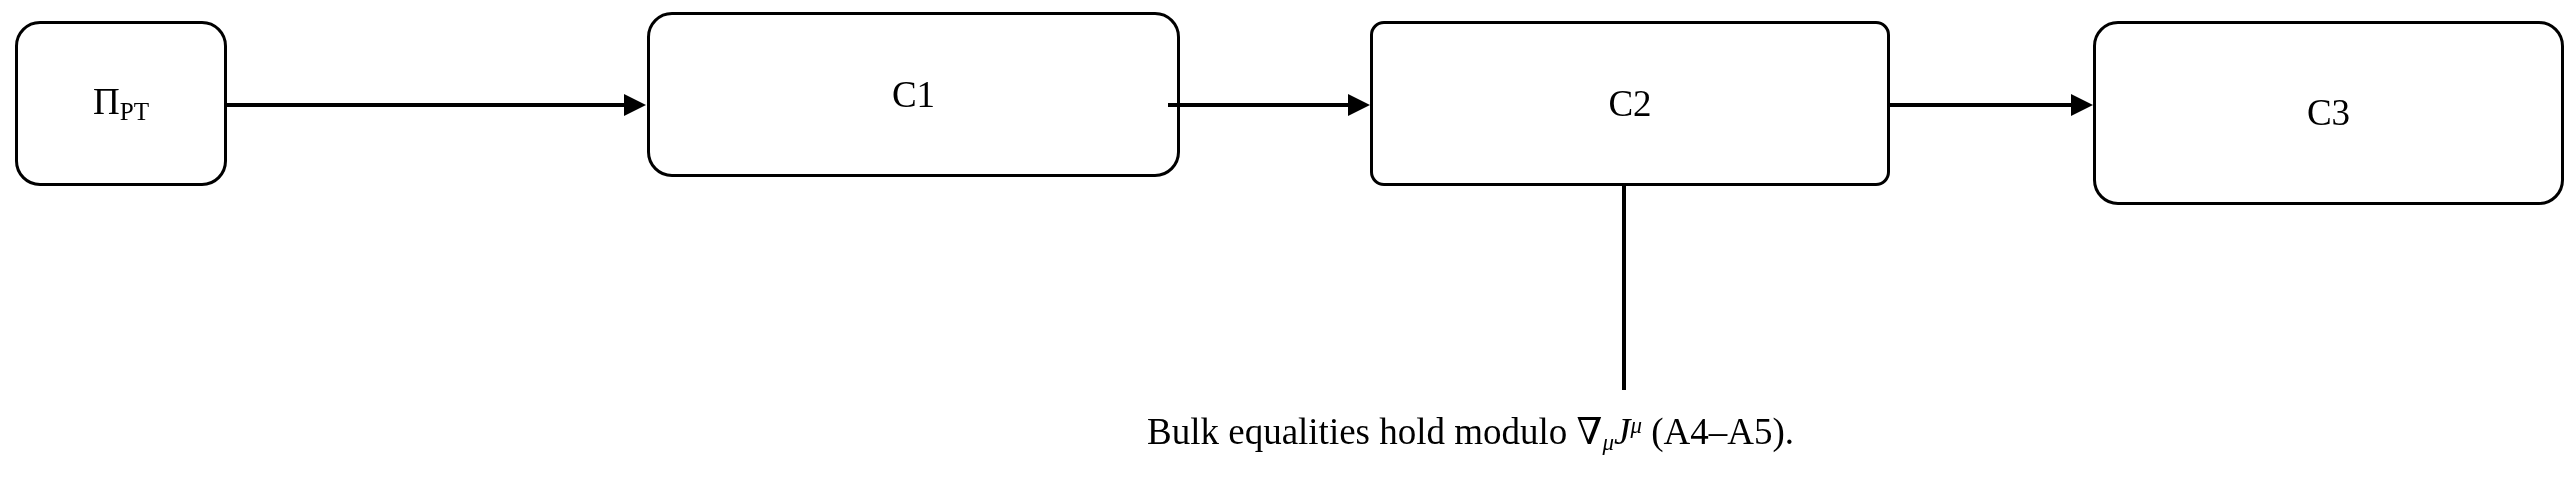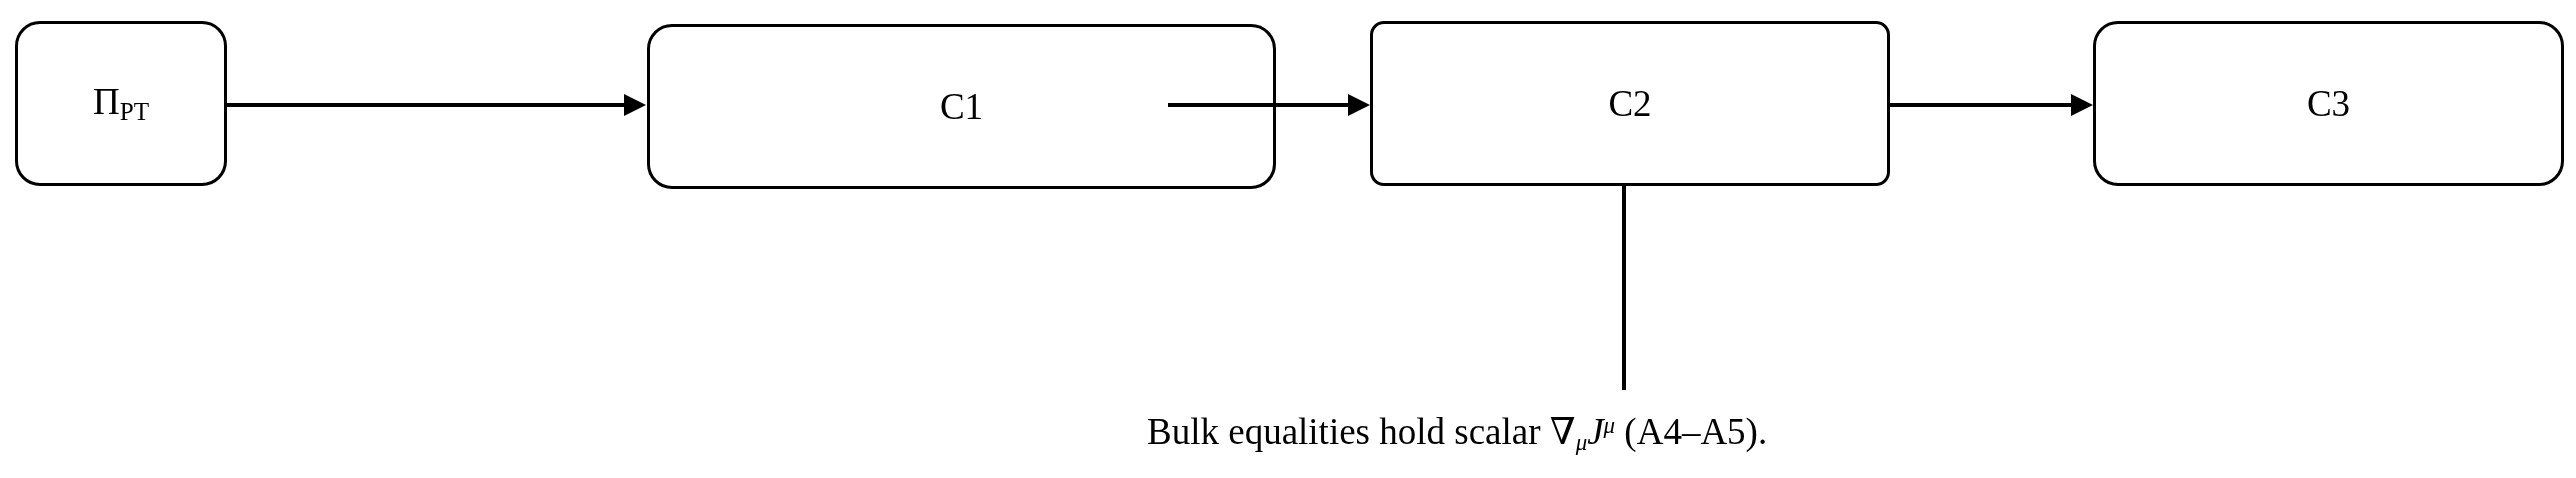--- a/index.html
+++ b/index.html
@@ -95,40 +95,40 @@
 
   <div class="node" style="left:15px; top:21px; width:212px; height:165px;">
     <div class="line1"><span>Π</span><sub class="scsub">PT</sub></div>
   </div>
 
   <div class="arrow" style="left:226px; top:105px; width:420px;">
     <div class="shaft" style="width:401px;"></div>
     <div class="head" style="left:398px;"></div>
   </div>
 
-  <div class="node" style="left:647px; top:24px; width:629px; height:165px;border-radius:25px;">
+  <div class="node" style="left:647px; top:12px; width:533px; height:165px;border-radius:25px;">
     <div class="line1">C1</div>
   </div>
 
   <div class="arrow" style="left:1168px; top:105px; width:202px;">
     <div class="shaft" style="width:183px;"></div>
     <div class="head" style="left:180px;"></div>
   </div>
 
   <div class="node" style="left:1370px; top:21px; width:520px; height:165px;border-radius:14px;">
     <div class="line1">C2</div>
   </div>
 
   <div class="arrow" style="left:1889px; top:105px; width:204px;">
     <div class="shaft" style="width:185px;"></div>
     <div class="head" style="left:182px;"></div>
   </div>
 
-  <div class="node" style="left:2093px; top:21px; width:471px; height:165px;">
+  <div class="node" style="left:2093px; top:21px; width:471px; height:184px;">
     <div class="line1">C3</div>
   </div>
 
   <div class="vline" style="left:1622px; top:184px; height:206px;"></div>
 
-  <div class="note" style="left:1147px; top:412px;"><span>Bulk equalities hold scalar </span><span>∇</span><sub class="msub">μ</sub><span class="mathit">J</span><sup class="msup mathit">μ</sup><span> (A4–A5).</span></div>
+  <div class="note" style="left:1147px; top:412px;"><span>Bulk equalities hold modulo </span><span>∇</span><sub class="msub">μ</sub><span class="mathit">J</span><sup class="msup mathit">μ</sup><span> (A4–A5).</span></div>
 
 </div>
 
 
 </body></html>

